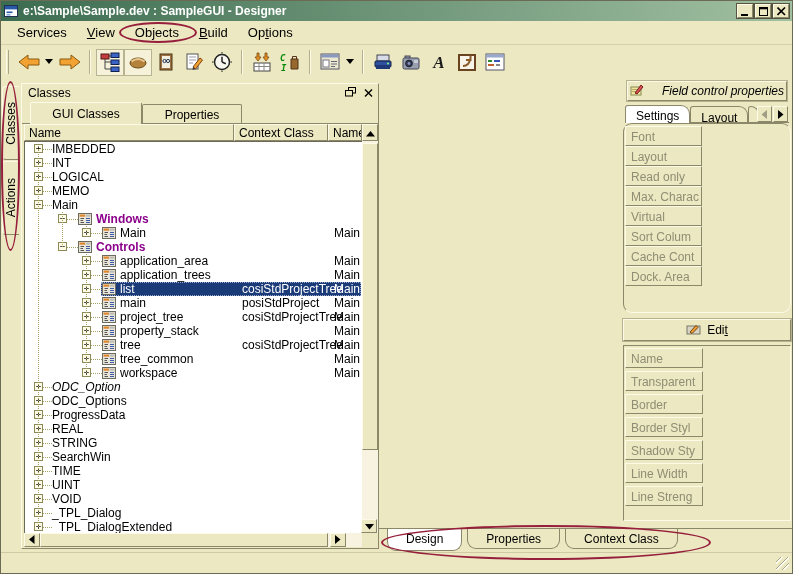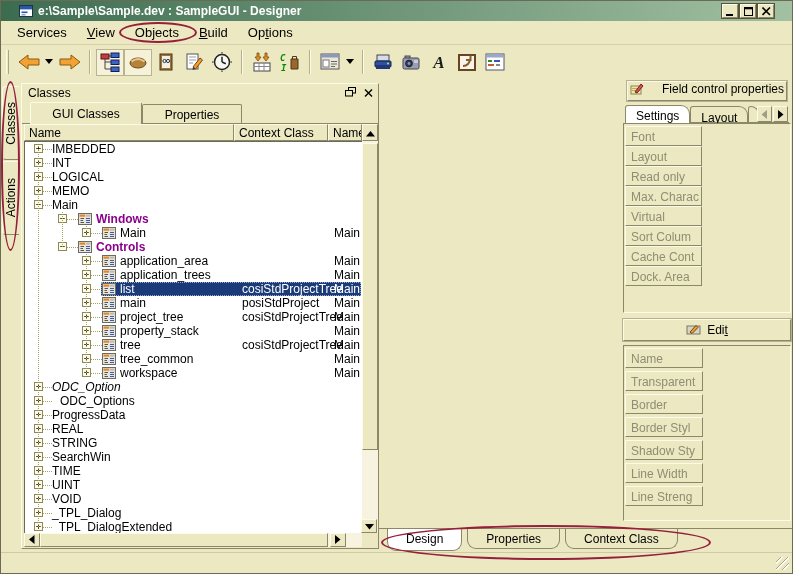--- a/index.html
+++ b/index.html
@@ -8,21 +8,21 @@
     --lt:#fdfae8; --dk:#8a8868; --dkr:#6b6a55;
   }
   html,body{margin:0;padding:0;background:#555;}
   *{box-sizing:border-box;}
   .window{position:relative;width:793px;height:574px;background:var(--bg);
     border:1px solid var(--dkr);overflow:hidden;
     font-family:"Liberation Sans",sans-serif;font-size:12px;color:#000;}
   
   .titlebar{position:absolute;left:0;top:0;right:0;height:20px;
     background:linear-gradient(90deg,var(--tb1),var(--tb2));
-    display:flex;align-items:center;padding:0 18px;}
+    display:flex;align-items:center;padding:0 3px;}
   .appicon{width:15px;height:13px;margin-right:4px;display:inline-flex;}
   .title{color:#fff;font-weight:bold;font-size:12px;white-space:nowrap;}
   .winbtns{margin-left:auto;display:flex;gap:2px;}
   .wb{width:16px;height:14px;background:var(--bg);display:inline-flex;align-items:flex-end;justify-content:center;
     border:1px solid;border-color:var(--lt) var(--dk) var(--dk) var(--lt);box-shadow:0 0 0 1px #55543f;}
   .wb i{display:inline-flex;margin-bottom:1px;}
   
   .menubar{position:absolute;left:0;top:20px;right:0;height:24px;display:flex;align-items:center;
     padding-left:6px;font-size:13px;border-bottom:1px solid #d6d1a8;}
   .menu-item{position:relative;padding:3px 10px;cursor:default;}
@@ -80,30 +80,30 @@
   .vthumb{position:absolute;left:0;top:2px;width:16px;height:307px;background:var(--bg);
     border:1px solid;border-color:var(--lt) var(--dk) var(--dk) var(--lt);}
   .hsb{position:absolute;left:2px;top:449px;width:338px;height:14px;background:#f7f3e0;}
   .hthumb{position:absolute;left:16px;top:0;width:288px;height:14px;background:var(--bg);
     border:1px solid;border-color:var(--lt) var(--dk) var(--dk) var(--lt);}
   .corner{position:absolute;left:340px;top:449px;width:16px;height:14px;background:var(--bg);}
   
   .ppanel{position:absolute;left:622px;top:2px;width:168px;height:440px;}
   .fcp-btn{position:absolute;left:4px;top:0;width:160px;height:20px;background:var(--bg);
     border:1px solid;border-color:var(--lt) var(--dk) var(--dk) var(--lt);box-shadow:0 0 0 1px #b6b18e;
-    display:flex;justify-content:center;gap:18px;font-size:12px;}
+    display:flex;align-items:center;justify-content:center;gap:18px;font-size:12px;font-style:italic;}
   .pp-tabs{position:absolute;left:2px;top:24px;width:164px;height:18px;border-bottom:1px solid var(--dk);display:flex;align-items:flex-end;}
   .ptab{height:16px;background:var(--bg);border:1px solid var(--dk);border-bottom:none;border-radius:3px 9px 0 0;
     padding:4px 10px 0 10px;font-size:12px;white-space:nowrap;}
   .ptab.active{height:18px;margin-bottom:-1px;background:#fff;padding-top:3px;}
   .ptab.partial{width:11px;padding:0;}
   .spin{width:15px;height:16px;}
   .pp-sec{position:absolute;left:0;width:168px;background:var(--bg);
     border:1px solid;border-color:var(--dk) var(--lt) var(--lt) var(--dk);}
-  #pp-sec1{top:42px;height:190px;}
+  #pp-sec1{top:42px;height:190px;border-radius:9px;}
   #pp-sec2{top:264px;height:176px;}
   .pbtn{position:absolute;left:1px;width:77px;height:20px;background:var(--bg);
     border:1px solid;border-color:var(--lt) var(--dk) var(--dk) var(--lt);
     color:var(--dis);font-size:12px;padding:3px 0 0 5px;overflow:hidden;white-space:nowrap;}
   #pp-sec2 .pbtn{width:78px;}
   .editbtn{position:absolute;left:0;top:238px;width:168px;height:22px;background:var(--bg);
     border:1px solid;border-color:var(--lt) var(--dk) var(--dk) var(--lt);box-shadow:0 0 0 1px #b6b18e;
     display:flex;align-items:center;justify-content:center;gap:5px;font-size:12px;}
   
   .bottom-strip{position:absolute;left:378px;top:449px;width:415px;height:26px;border-top:1px solid var(--dk);}
@@ -582,21 +582,21 @@
             <span class="tcell" style="left: 309px;">Main</span>
           </div>
           <div class="trow" style="top: 238px;">
             <div class="stub" style="left: 18px; width: 9px;"></div>
             <span class="exp" style="left: 9px;">+</span>
             <span class="tlabel" style="left: 27px; font-style: italic;">ODC_Option</span>
           </div>
           <div class="trow" style="top: 252px;">
             <div class="stub" style="left: 18px; width: 9px;"></div>
             <span class="exp" style="left: 9px;">+</span>
-            <span class="tlabel" style="left: 35px;">ODC_Options</span>
+            <span class="tlabel" style="left: 27px;">ODC_Options</span>
           </div>
           <div class="trow" style="top: 266px;">
             <div class="stub" style="left: 18px; width: 9px;"></div>
             <span class="exp" style="left: 9px;">+</span>
             <span class="tlabel" style="left: 27px;">ProgressData</span>
           </div>
           <div class="trow" style="top: 280px;">
             <div class="stub" style="left: 18px; width: 9px;"></div>
             <span class="exp" style="left: 9px;">+</span>
             <span class="tlabel" style="left: 27px;">REAL</span>

